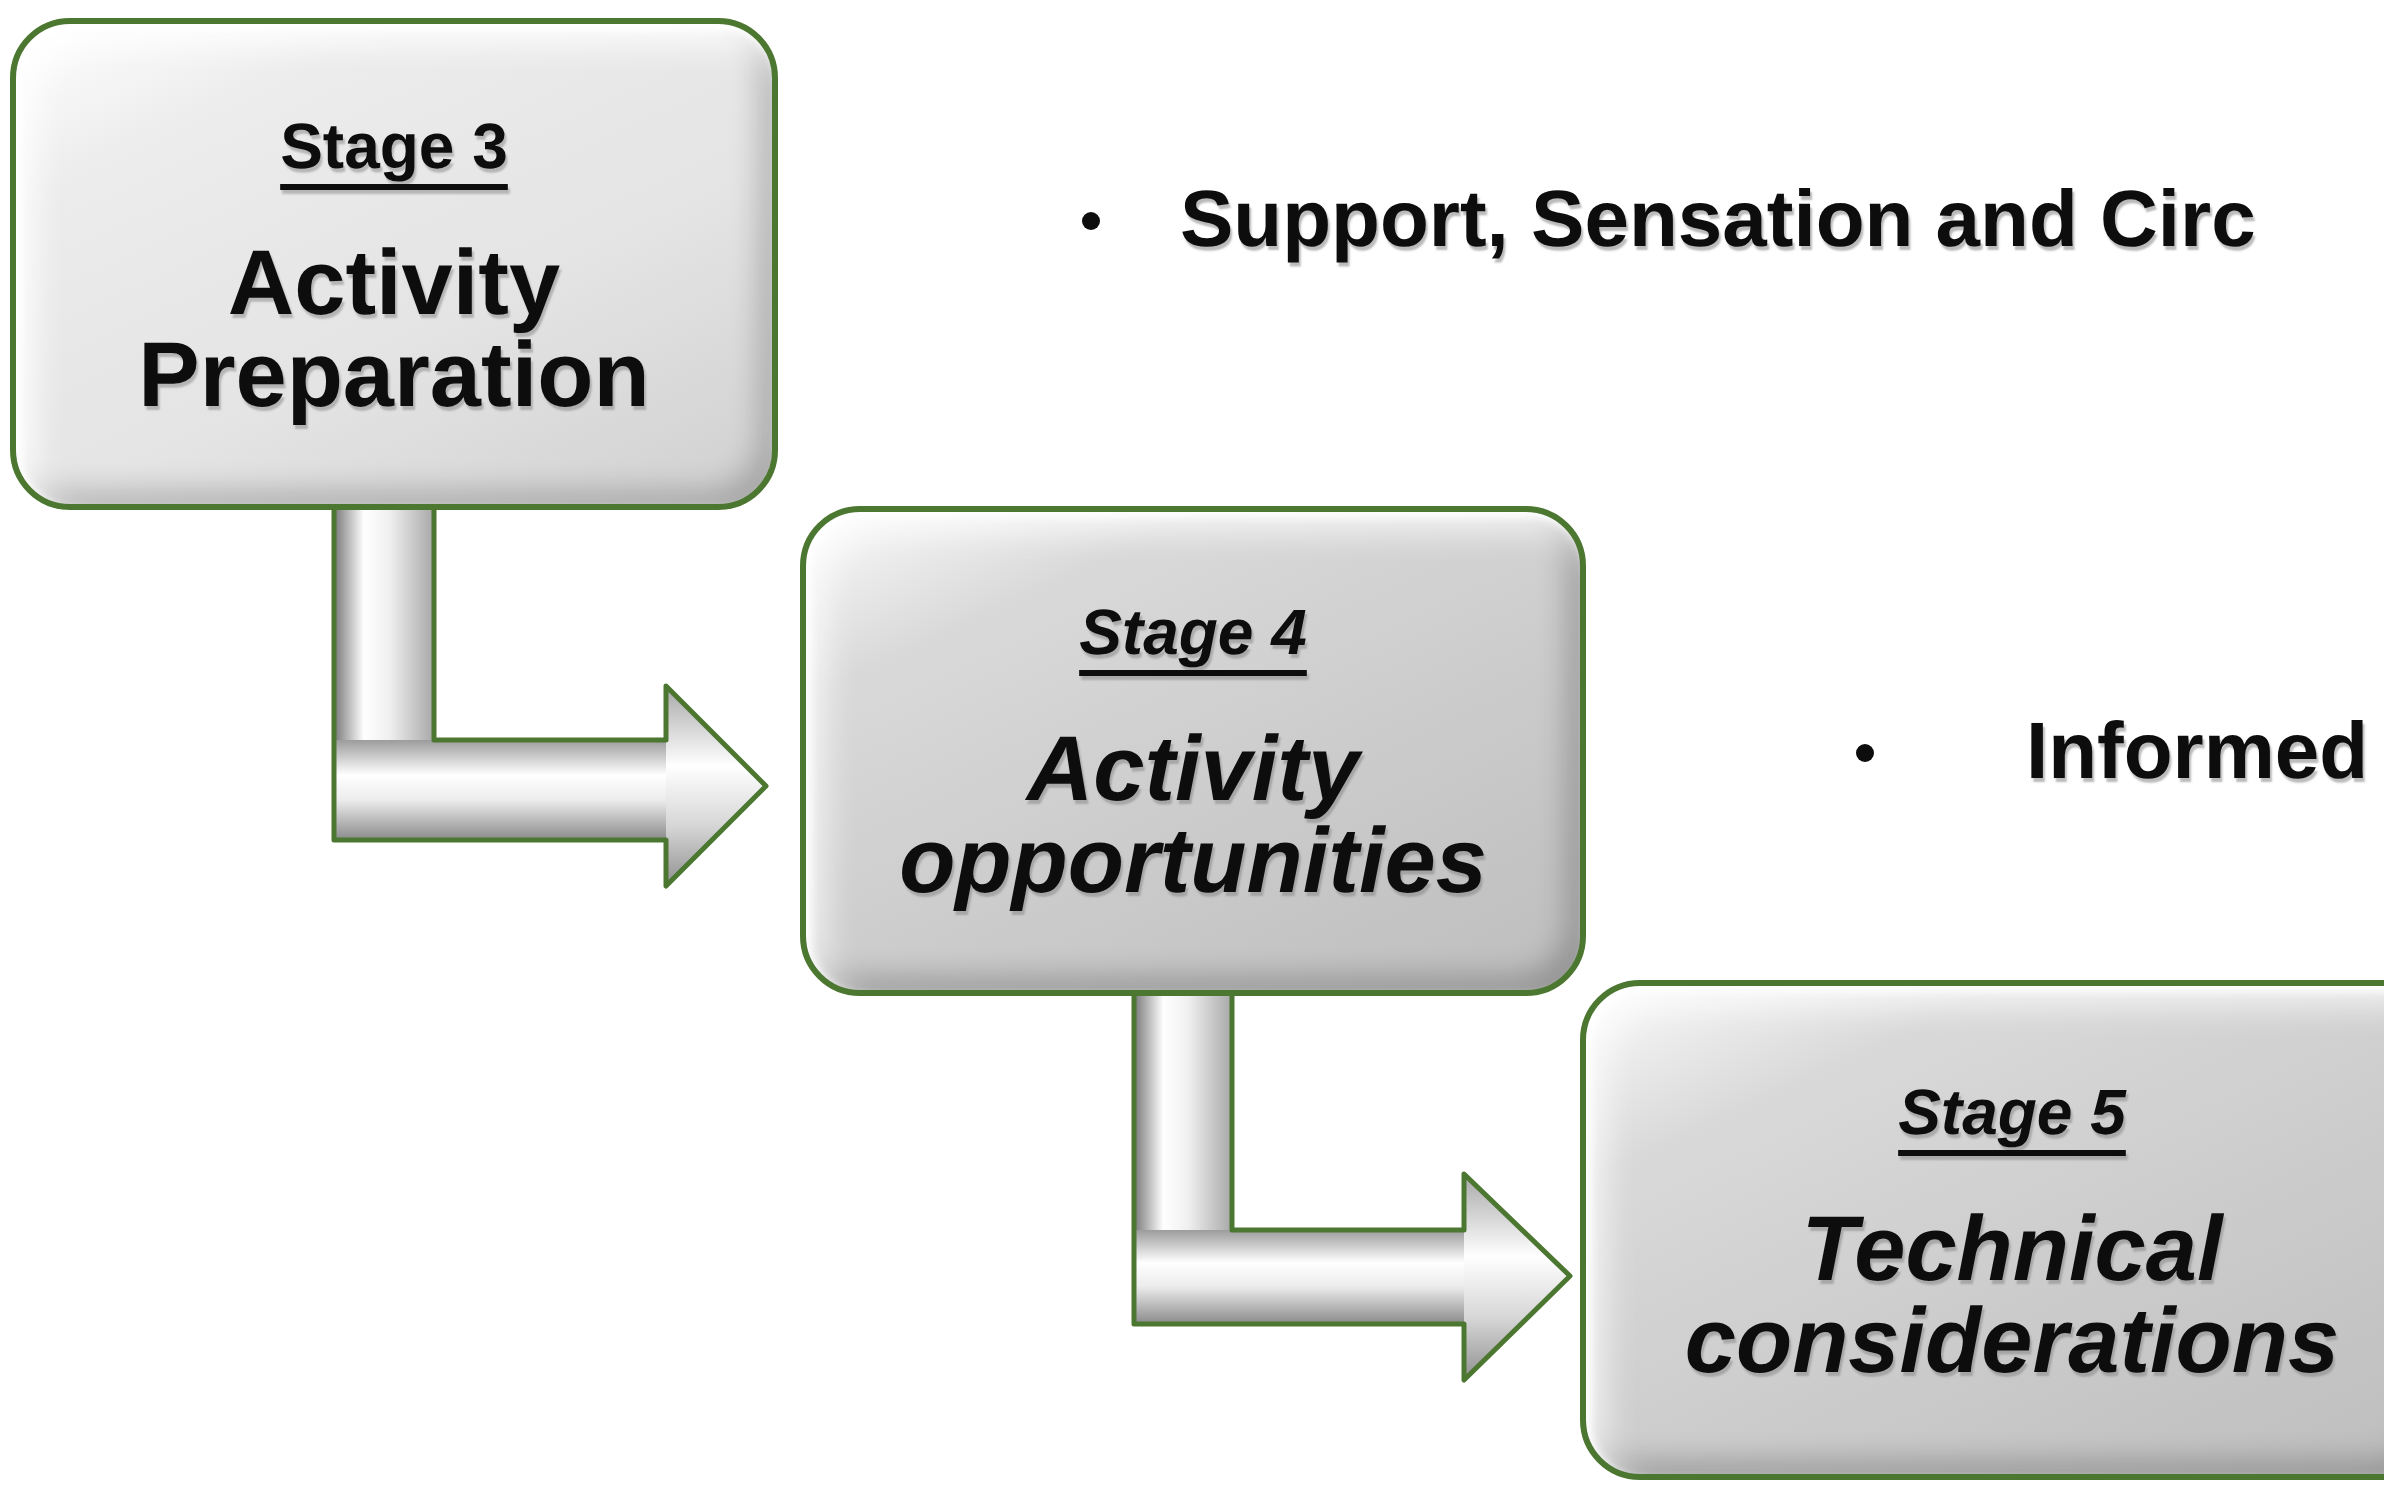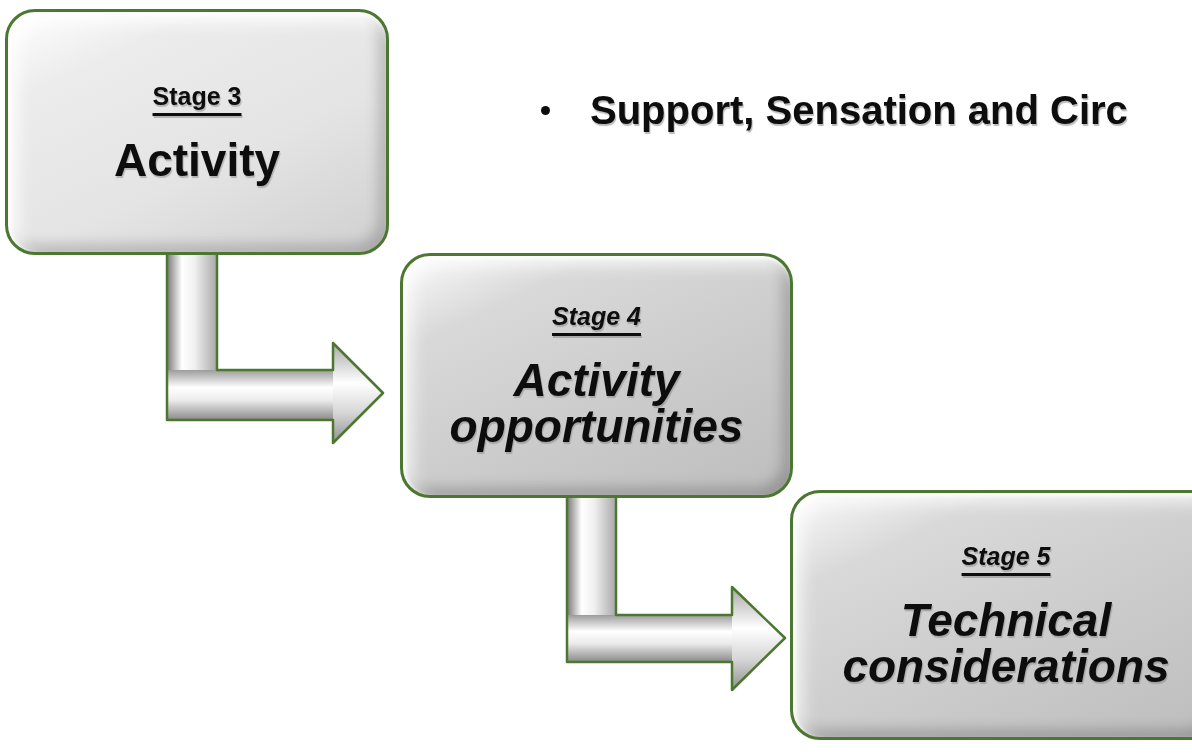--- a/index.html
+++ b/index.html
@@ -39,21 +39,21 @@
       inset 3px 3px 4px rgba(255,255,255,0.95),
       inset 10px 10px 16px rgba(255,255,255,0.7),
       inset -7px -7px 14px rgba(0,0,0,0.22);
     font-style: italic;
   }
   #stage3-box { left: 5px;   top: 9px;   width: 384px; height: 246px; }
   #stage4-box { left: 400px; top: 253px; width: 393px; height: 245px; }
   #stage5-box { left: 790px; top: 490px; width: 432px; height: 250px; }
 
   .stage-title {
-    font-size: 25px;
+    font-size: 32px;
     font-weight: 700;
     text-decoration: underline;
     text-decoration-thickness: 3px;
     text-underline-offset: 8px;
     margin-bottom: 26px;
     text-shadow: 1px 2px 1px rgba(120,120,120,0.45);
   }
   .stage-line {
     font-size: 46px;
     font-weight: 700;
@@ -147,33 +147,38 @@
     </defs>
     <rect x="2" y="0" width="49" height="169" fill="url(#a2gv)"></rect>
     <rect x="2" y="122" width="165" height="47" fill="url(#a2gh)"></rect>
     <polygon points="167,94 220,145 167,197" fill="url(#a2gd)"></polygon>
     <path d="M2,0 L51,0 L51,122 L167,122 L167,94 L220,145 L167,197 L167,169 L2,169 Z" fill="none" stroke="#4c7731" stroke-width="2.5" stroke-linejoin="round"></path>
   </svg>
 
   <div id="stage3-box" class="stage-box light">
     <div class="stage-title">Stage 3</div>
     <div class="stage-line">Activity</div>
+    <div class="stage-line">Preparation</div>
   </div>
 
   <div id="stage4-box" class="stage-box dark">
     <div class="stage-title">Stage 4</div>
     <div class="stage-line">Activity</div>
     <div class="stage-line">opportunities</div>
   </div>
 
   <div id="stage5-box" class="stage-box dark">
     <div class="stage-title">Stage 5</div>
     <div class="stage-line">Technical</div>
     <div class="stage-line">considerations</div>
   </div>
 
   <div id="bullet-row-1" class="bullet-row">
     <span class="bullet-dot"></span>
     <span class="bullet-label">Support, Sensation and Circ</span>
   </div>
 
+  <div id="bullet-row-2" class="bullet-row">
+    <span class="bullet-dot"></span>
+    <span class="bullet-label">Informed</span>
+  </div>
 
 </div>
 
 </body></html>

